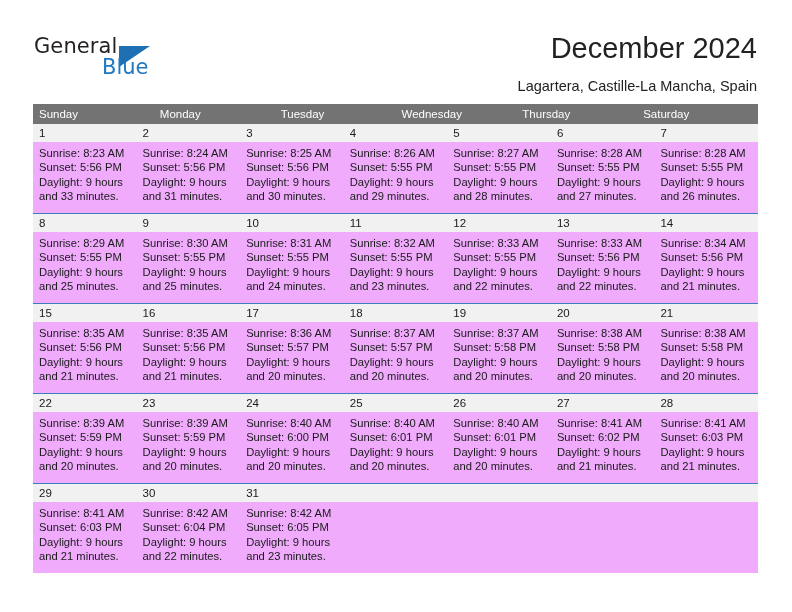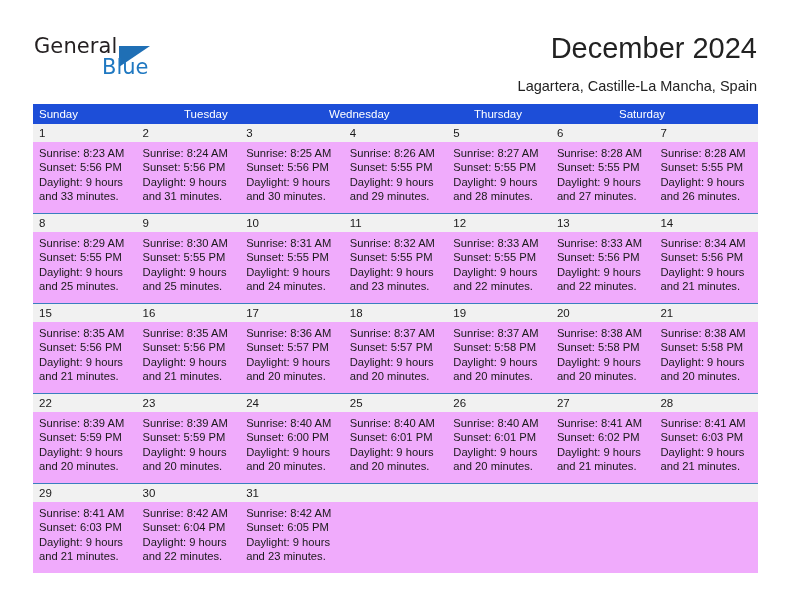--- a/index.html
+++ b/index.html
@@ -95,21 +95,21 @@
   
   .calendar {
     position: absolute;
     left: 33px;
     top: 104px;
     width: 725px;
   }
 
   .weekday-row {
     display: flex;
-    background: #1d4ed8;
+    background: #737373;
     height: 20px;
   }
   .weekday-cell {
     flex: 1 1 0;
     color: #ffffff;
     font-size: 11.5px;
     line-height: 20px;
     padding-left: 6px;
     box-sizing: border-box;
     white-space: nowrap;
@@ -168,20 +168,21 @@
       <span class="logo-blue">Blue</span>
     </div>
 
     <div class="title">December 2024</div>
     <div class="subtitle">Lagartera, Castille-La Mancha, Spain</div>
   </div>
 
   <div class="calendar">
     <div class="weekday-row" id="weekday-row">
         <div class="weekday-cell">Sunday</div>
+        <div class="weekday-cell">Monday</div>
         <div class="weekday-cell">Tuesday</div>
         <div class="weekday-cell">Wednesday</div>
         <div class="weekday-cell">Thursday</div>
         <div class="weekday-cell">Saturday</div>
       </div>
     <div id="weeks-container">
         <div class="week">
           <div class="week-daynum-band">
             <div class="daynum-cell">1</div>
             <div class="daynum-cell">2</div>

